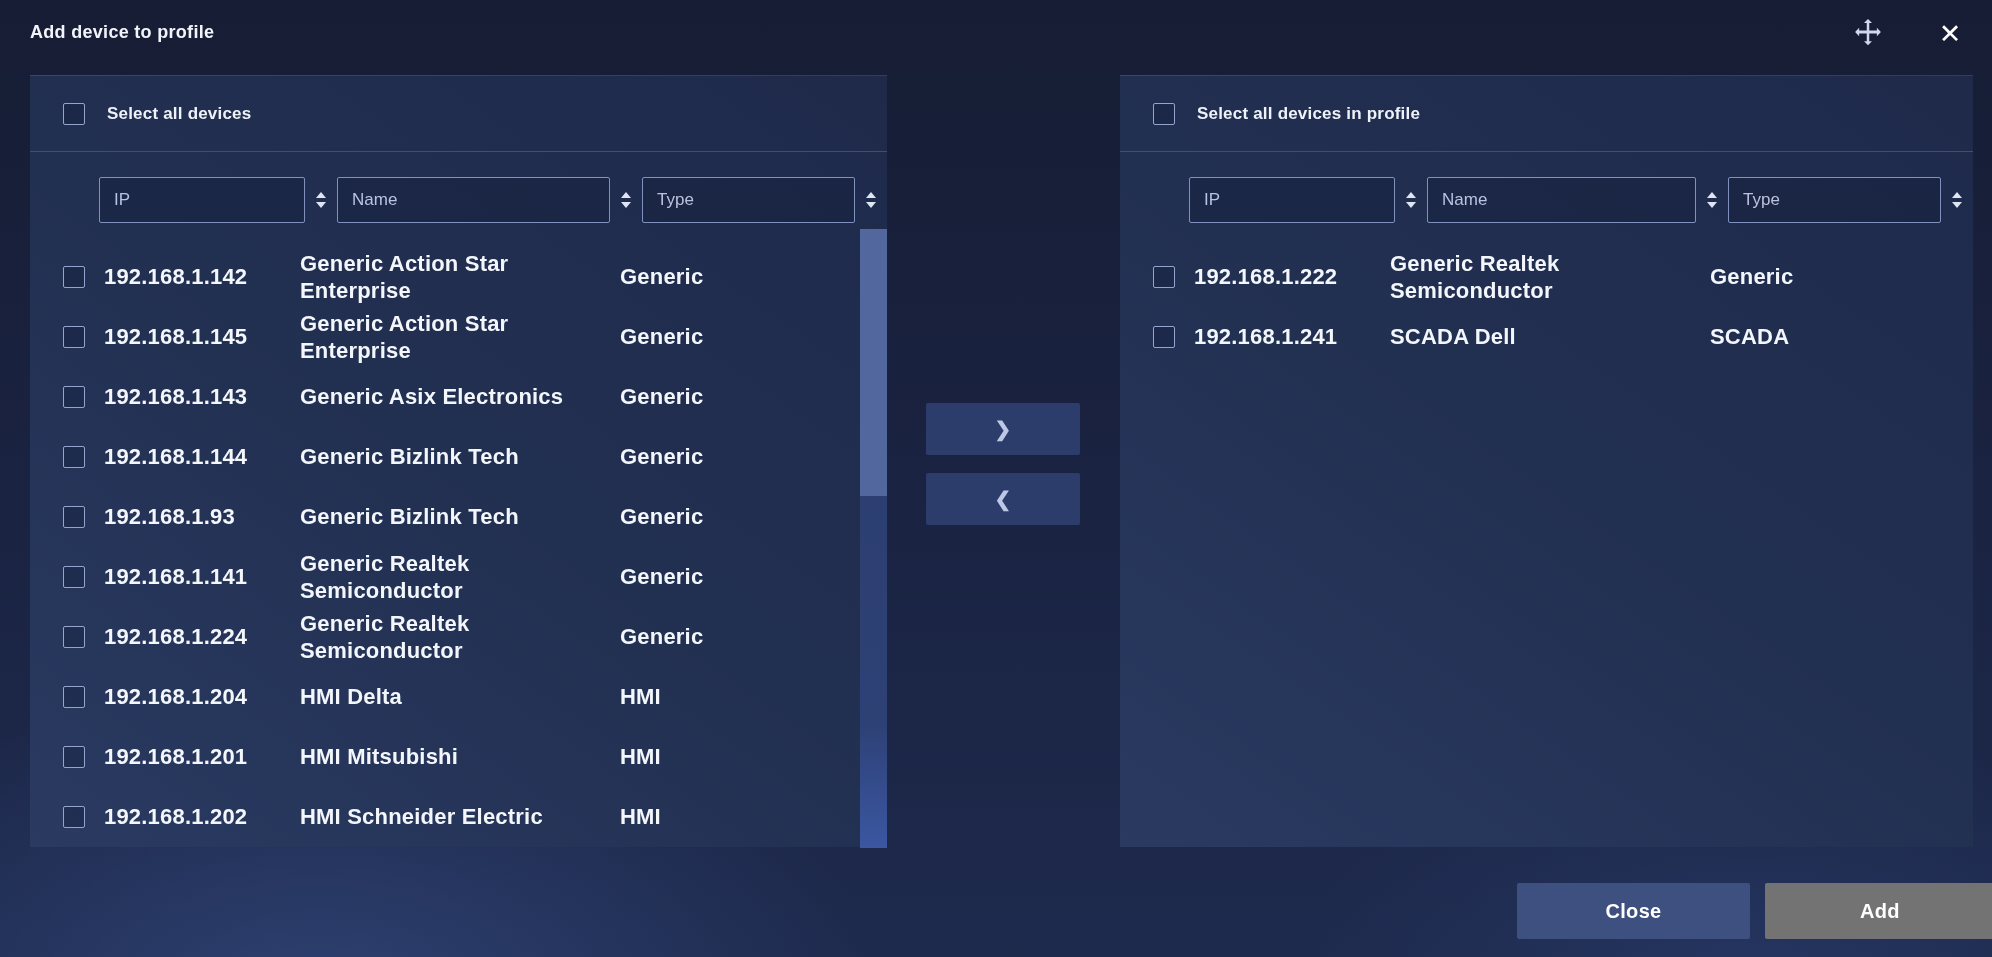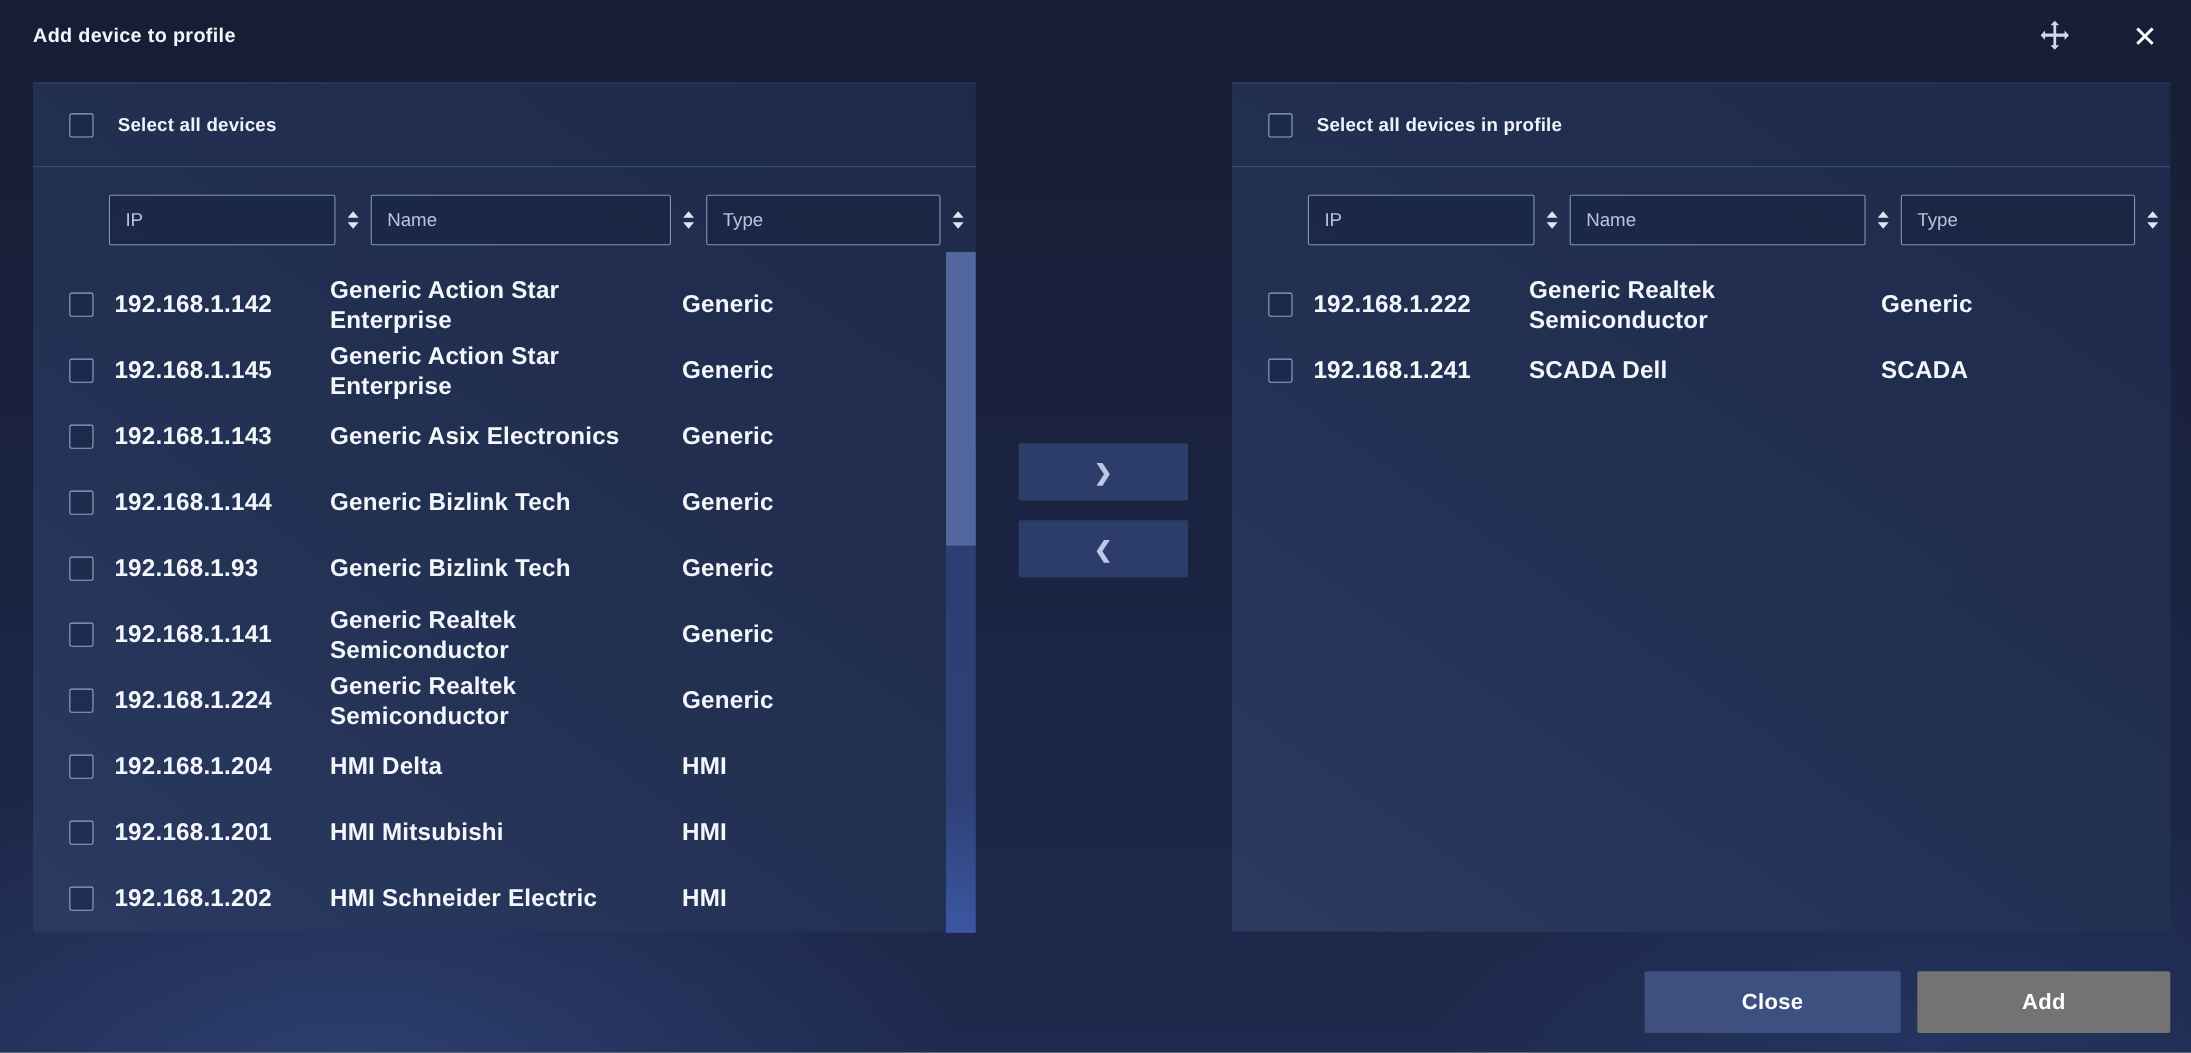--- a/index.html
+++ b/index.html
@@ -86,21 +86,21 @@
     display:flex; align-items:center; justify-content:center;
     font-family:"Liberation Sans", sans-serif;
   }
   .transfer-btn.to-right { top:403px; }
   .transfer-btn.to-left  { top:473px; }
 
   
   .footer-btn {
     position:absolute; top:883px; height:56px; border:none; border-radius:2px;
     font-size:20px; font-weight:700; color:#ffffff; cursor:pointer;
-    font-family:"Liberation Sans", sans-serif; letter-spacing:0.3px;
+    font-family:"Liberation Sans", sans-serif; letter-spacing:0.3px;margin-left:22px;
   }
   .btn-close { left:1495px; width:233px; background:#3e5080; }
   .btn-add   { left:1743px; width:230px; background:#737373; }
 </style>
 </head>
 <body>
 
 <div class="dlg-title">Add device to profile</div>
 <div class="hdr-icons">
   <div class="icon-btn">

